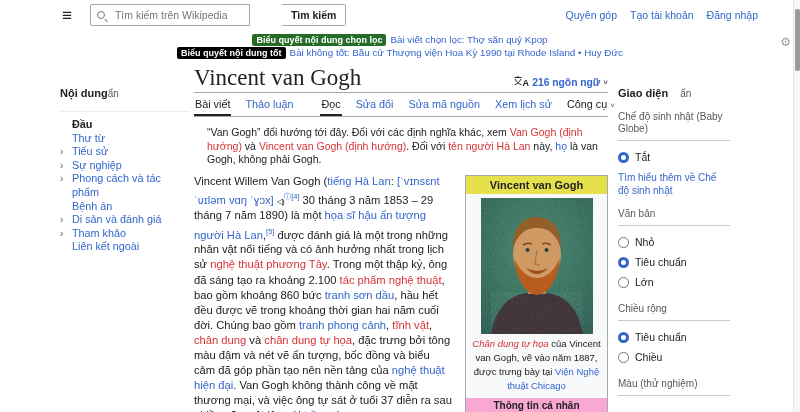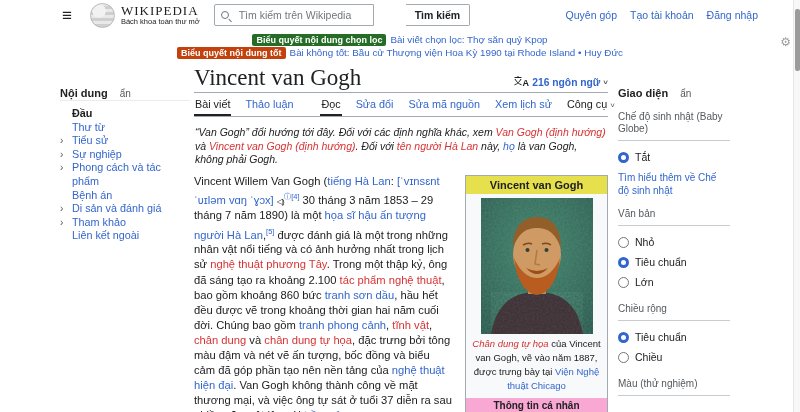--- a/index.html
+++ b/index.html
@@ -35,21 +35,21 @@
   .banners { text-align:center; font-size:9.8px; line-height:12px; margin-top:4px; }
   .banner-line { margin:1px 0; }
   .banner-badge { color:#fff; font-weight:bold; font-size:9px; padding:1px 4px; border-radius:2px; margin-right:4px; }
   .gear { position:absolute; right:9px; top:36px; color:#9a9ea3; font-size:12px; cursor:pointer; line-height:1; }
 
   
   .layout { display:flex; padding-left:60px; margin-top:6px; }
 
   
   .toc { width:130px; flex:none; padding-top:22px; font-size:10.8px; }
-  .toc-head { display:flex; gap:12px; padding-bottom:1px; border-bottom:1px solid #eaecf0; margin-bottom:6px; }
+  .toc-head { display:flex; padding-bottom:12px; border-bottom:1px solid #eaecf0; margin-bottom:6px; }
   .toc-title { font-weight:bold; font-size:11px; }
   .hide-btn { background:none; border:none; color:#54595d; font-size:10px; cursor:pointer; padding:0; }
   .toc-item { display:flex; line-height:13.6px; cursor:pointer; }
   .toc-chev { width:12px; flex:none; color:#54595d; font-size:10px; }
   .toc-link { color:#3366cc; }
   .toc-item.current .toc-link { color:#202122; font-weight:bold; }
 
   
   .content { width:414px; flex:none; margin-left:4px; }
   .title-row { display:flex; justify-content:space-between; align-items:flex-end; border-bottom:1px solid #a2a9b1; padding-bottom:1px; }
@@ -57,21 +57,21 @@
   .lang-btn { background:none; border:none; display:flex; align-items:center; gap:3px; color:#3366cc; font-weight:bold; font-size:10.3px; cursor:pointer; padding:2px 0; }
   .lang-ideo { display:inline-block; }
   .chev { font-size:8px; color:#54595d; }
   .tabs-row { display:flex; justify-content:space-between; align-items:flex-end; border-bottom:1px solid #a2a9b1; font-size:10.8px; margin-top:2px; }
   .tabs-left, .tabs-right { display:flex; }
   .tab { padding:3px 1px 4px; margin-right:13px; color:#3366cc; cursor:pointer; white-space:nowrap; }
   .tabs-right .tab { margin-right:0; margin-left:13px; }
   .tab.active { color:#202122; border-bottom:2px solid #202122; }
   .tab.plain { color:#202122; }
 
-  .hatnote { font-style:italic; font-size:10.5px; line-height:13.5px; margin:9px 0 7px 1px; }
+  .hatnote { font-size:10.5px; line-height:13.5px; margin:9px 0 7px 13px; }
   .paragraphs p { font-size:11.2px; line-height:15.1px; margin:0 0 11px; }
 
   .seg-link { color:#3366cc; cursor:pointer; }
   .seg-redlink { color:#d73333; cursor:pointer; }
   .seg-bold { font-weight:normal; }
   .seg-italic { font-style:italic; }
   .seg-phon { color:#3366cc; }
   .seg-sup { vertical-align:super; font-size:7.5px; color:#3366cc; cursor:pointer; }
   .seg-speaker { font-size:8px; color:#202122; letter-spacing:-1px; }
 
@@ -98,42 +98,35 @@
   .scrollbar { position:absolute; right:0; top:0; width:7px; height:412px; background:#f7f7f7; border-left:1px solid #e6e6e6; }
   .scroll-thumb { position:absolute; left:1px; top:9px; width:5px; height:62px; background:#9b9b9b; border-radius:2px; }
 </style>
 </head>
 <body>
 
 <div class="page">
 
   <header class="topbar">
     <button class="hamburger">≡</button>
-    <div class="logo">
-      <div class="globe"></div>
-      <div class="logo-text">
-        <div class="logo-title">WIKIPEDIA</div>
-        <div class="logo-sub">Bách khoa toàn thư mở</div>
-      </div>
-    </div>
     <div class="searchbar">
       <span class="search-icon"></span>
       <input class="search-input" placeholder="Tìm kiếm trên Wikipedia" style="">
       <button class="search-btn">Tìm kiếm</button>
     </div>
     <nav class="user-links">
         <span>Quyên góp</span>
         <span>Tạo tài khoản</span>
         <span>Đăng nhập</span>
       </nav>
   </header>
 
   <div class="banners">
       <div class="banner-line"><span class="banner-badge" style="background: rgb(37, 109, 39);">Biểu quyết nội dung chọn lọc</span><span class="seg-link seg-bold">Bài viết chọn lọc:</span><span> </span><span class="seg-link">Thợ săn quỷ Kpop</span></div>
-      <div class="banner-line"><span class="banner-badge" style="background: #c2410c;">Biểu quyết nội dung tốt</span><span class="seg-link seg-bold">Bài không tốt:</span><span> </span><span class="seg-link">Bầu cử Thượng viện Hoa Kỳ 1990 tại Rhode Island</span><span class="seg-link"> • </span><span class="seg-link">Huy Đức</span></div>
+      <div class="banner-line"><span class="banner-badge" style="background: #000000;">Biểu quyết nội dung tốt</span><span class="seg-link seg-bold">Bài không tốt:</span><span> </span><span class="seg-link">Bầu cử Thượng viện Hoa Kỳ 1990 tại Rhode Island</span><span class="seg-link"> • </span><span class="seg-link">Huy Đức</span></div>
     </div>
   <span class="gear">⚙</span>
 
   <div class="layout">
 
     <aside class="toc">
       <div class="toc-head">
         <span class="toc-title">Nội dung</span>
         <button class="hide-btn">ẩn</button>
       </div>

